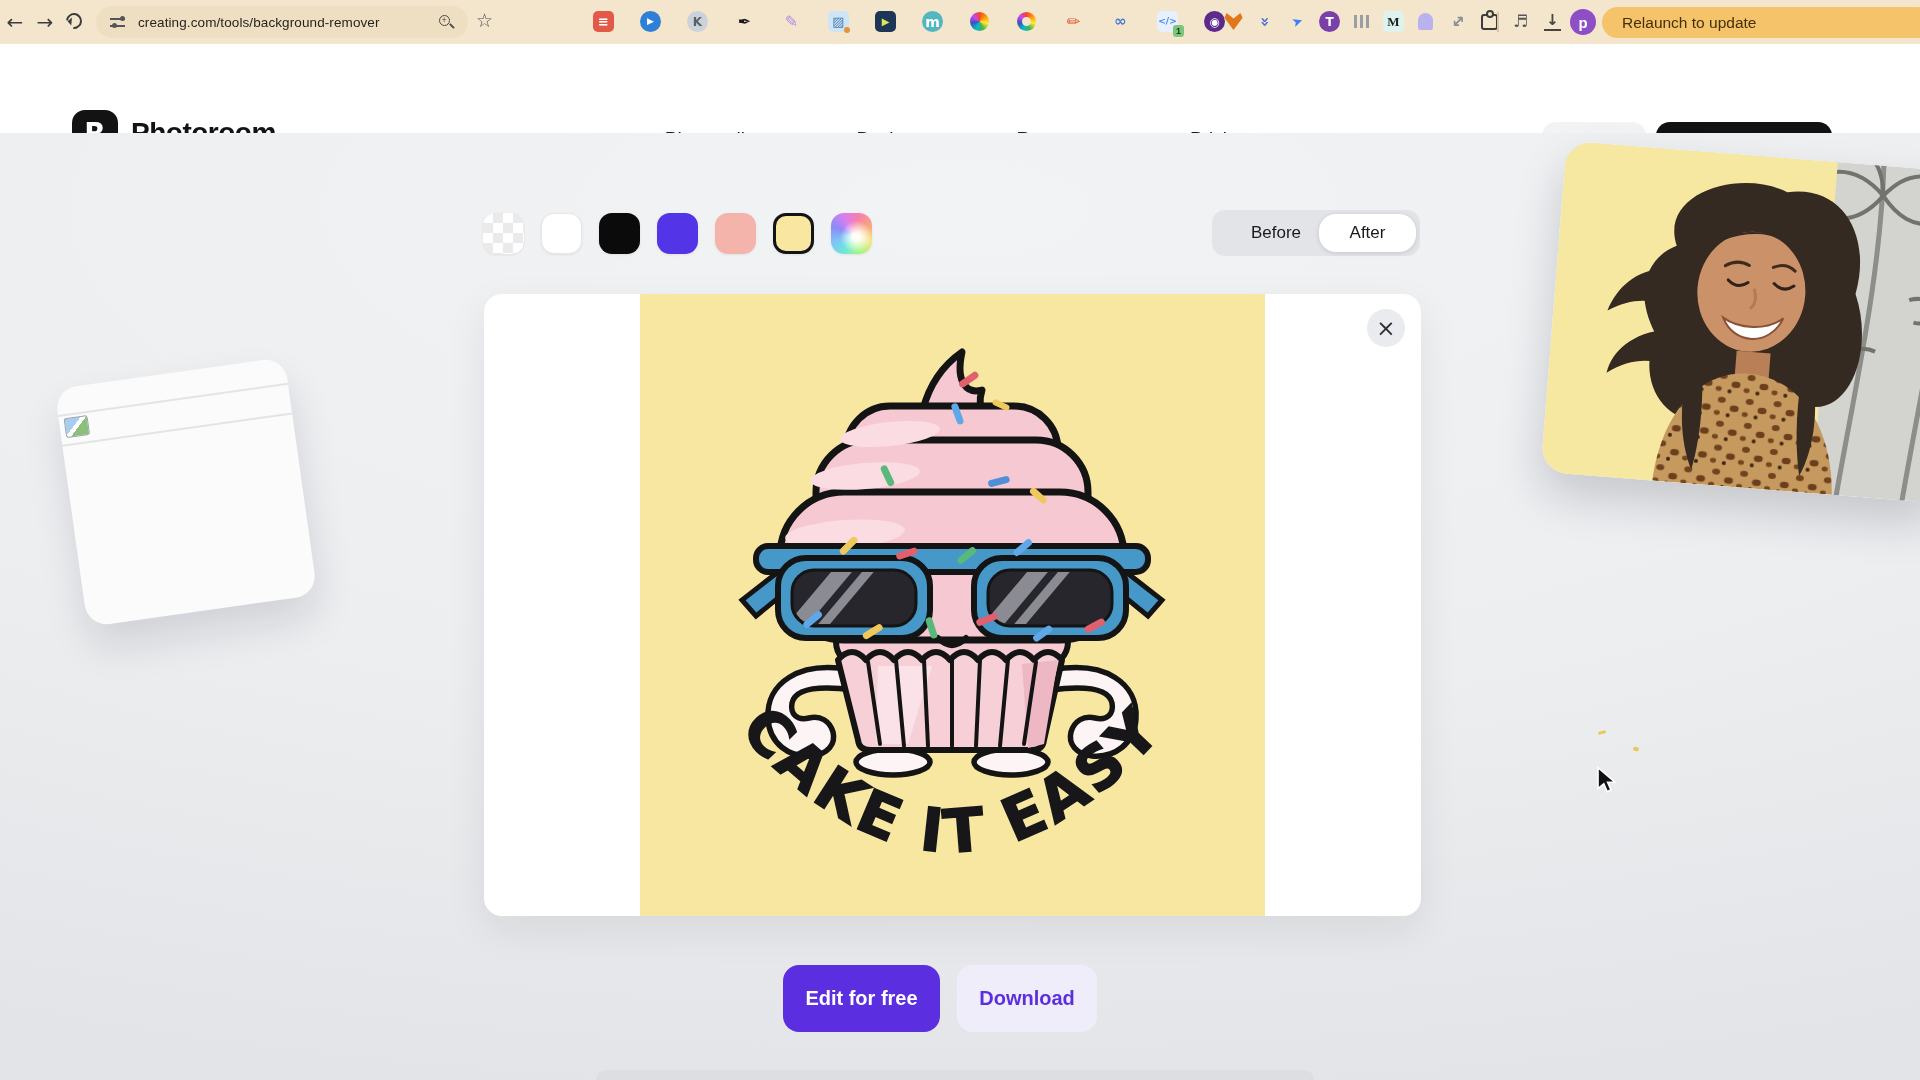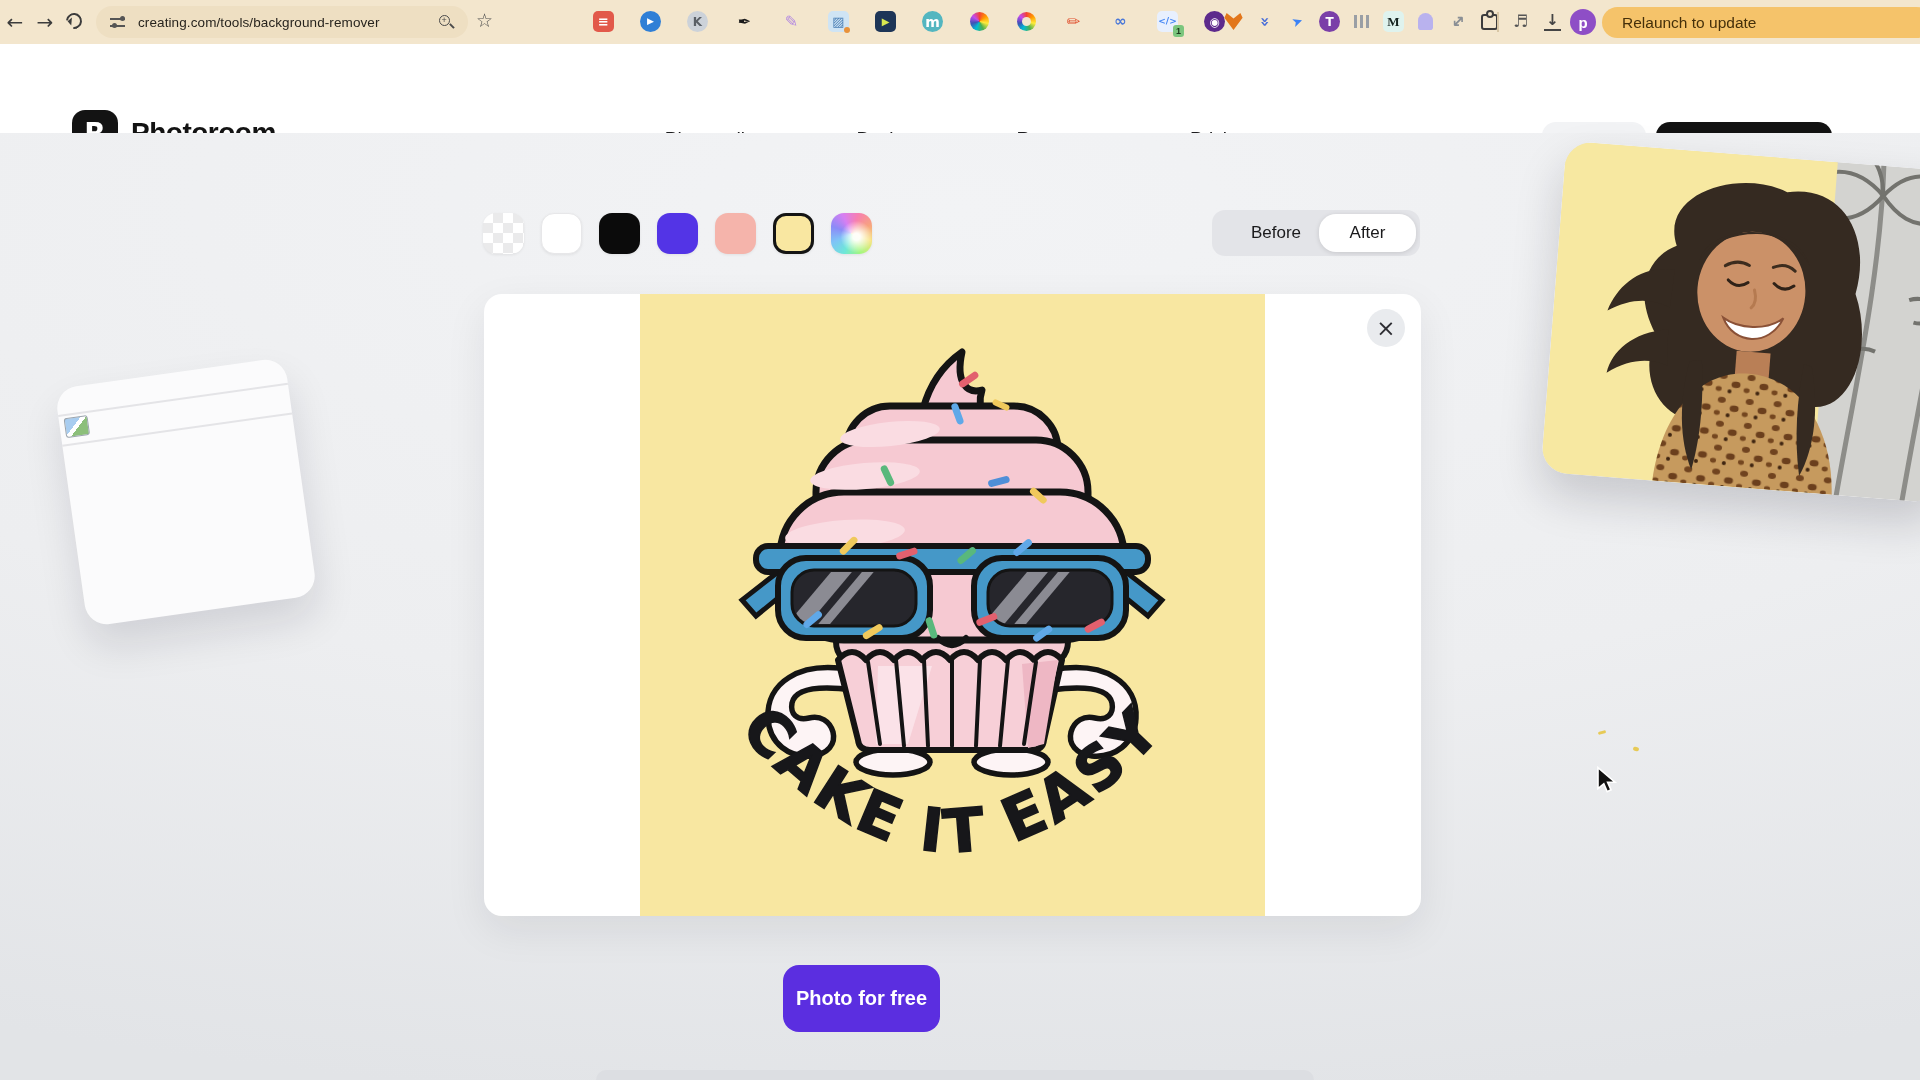--- a/index.html
+++ b/index.html
@@ -379,21 +379,22 @@
 
         <path id="arcp" d="M78,412 Q312,704 546,412" fill="none"></path>
         <text font-size="60" font-weight="bold" letter-spacing="4" fill="#17171a" stroke="#17171a" stroke-width="1.5" font-family="DejaVu Sans, sans-serif">
           <textPath href="#arcp" startOffset="50%" text-anchor="middle">CAKE IT EASY</textPath>
         </text>
       </svg>
     </div>
     <div class="close-btn">×</div>
   </div>
 
-  <div class="btn-edit">Photo for free</div>
+  <div class="btn-edit">Edit for free</div>
+  <div class="btn-download">Download</div>
 
   <div class="bottom-band"></div>
 
   <div class="sparkle" style="left:1598px;top:731px;width:8px;height:3px;transform:rotate(-15deg)"></div>
   <div class="sparkle" style="left:1633px;top:747px;width:6px;height:4px;transform:rotate(10deg)"></div>
   <div class="cursor">
     <svg width="26" height="28" viewBox="0 0 13 14">
       <path d="M2,0.8 L2,11.3 L4.9,8.9 L6.6,12.8 L8.5,11.9 L6.8,8.1 L10.5,8.1 Z" fill="#111" stroke="#fff" stroke-width="0.8"></path>
     </svg>
   </div>

